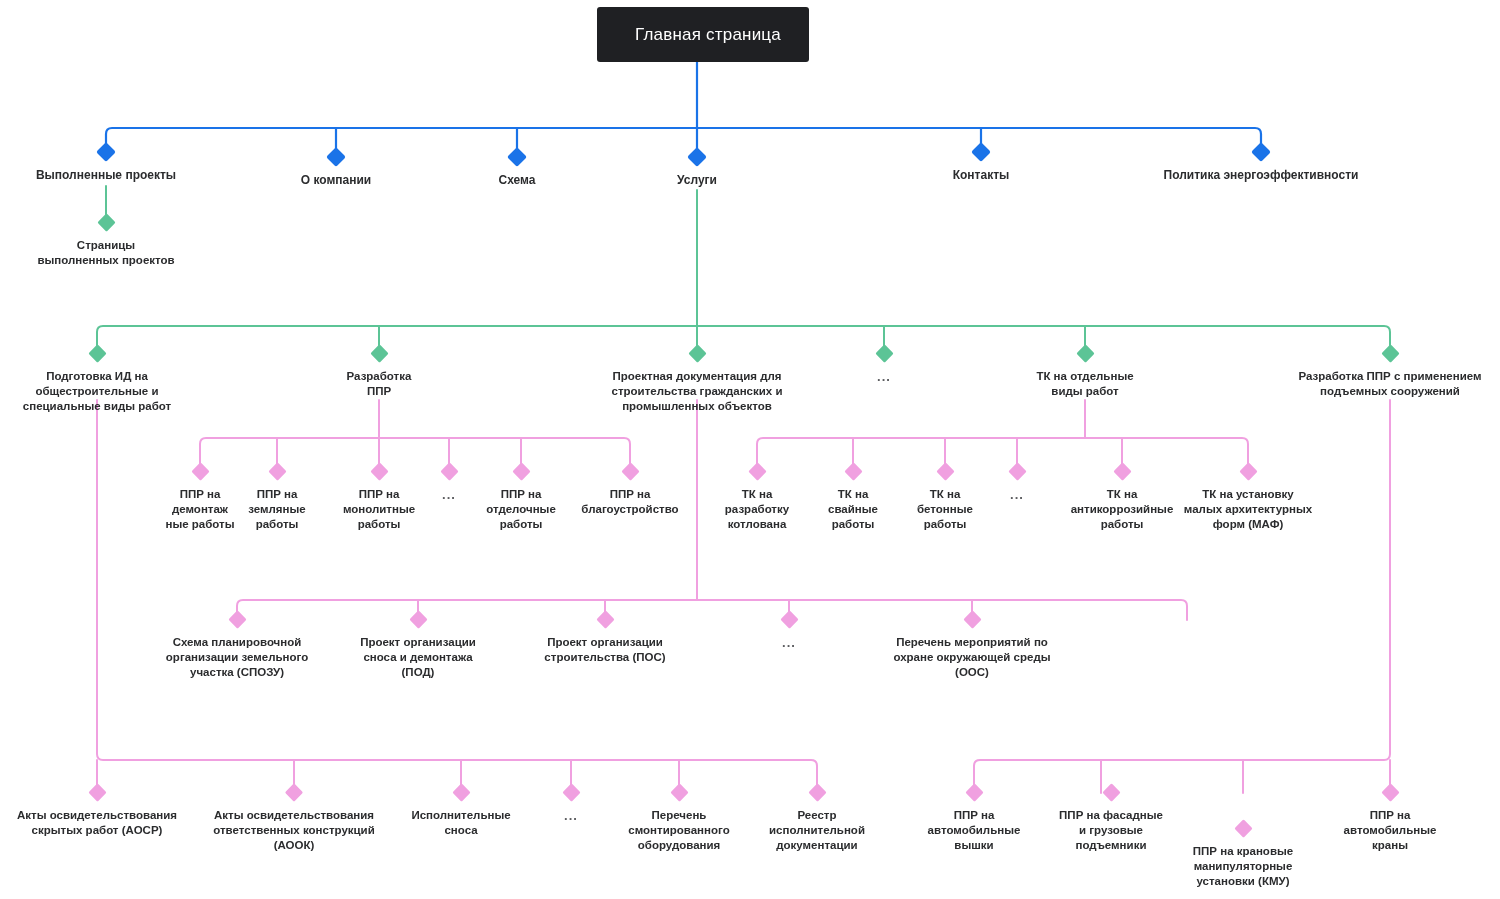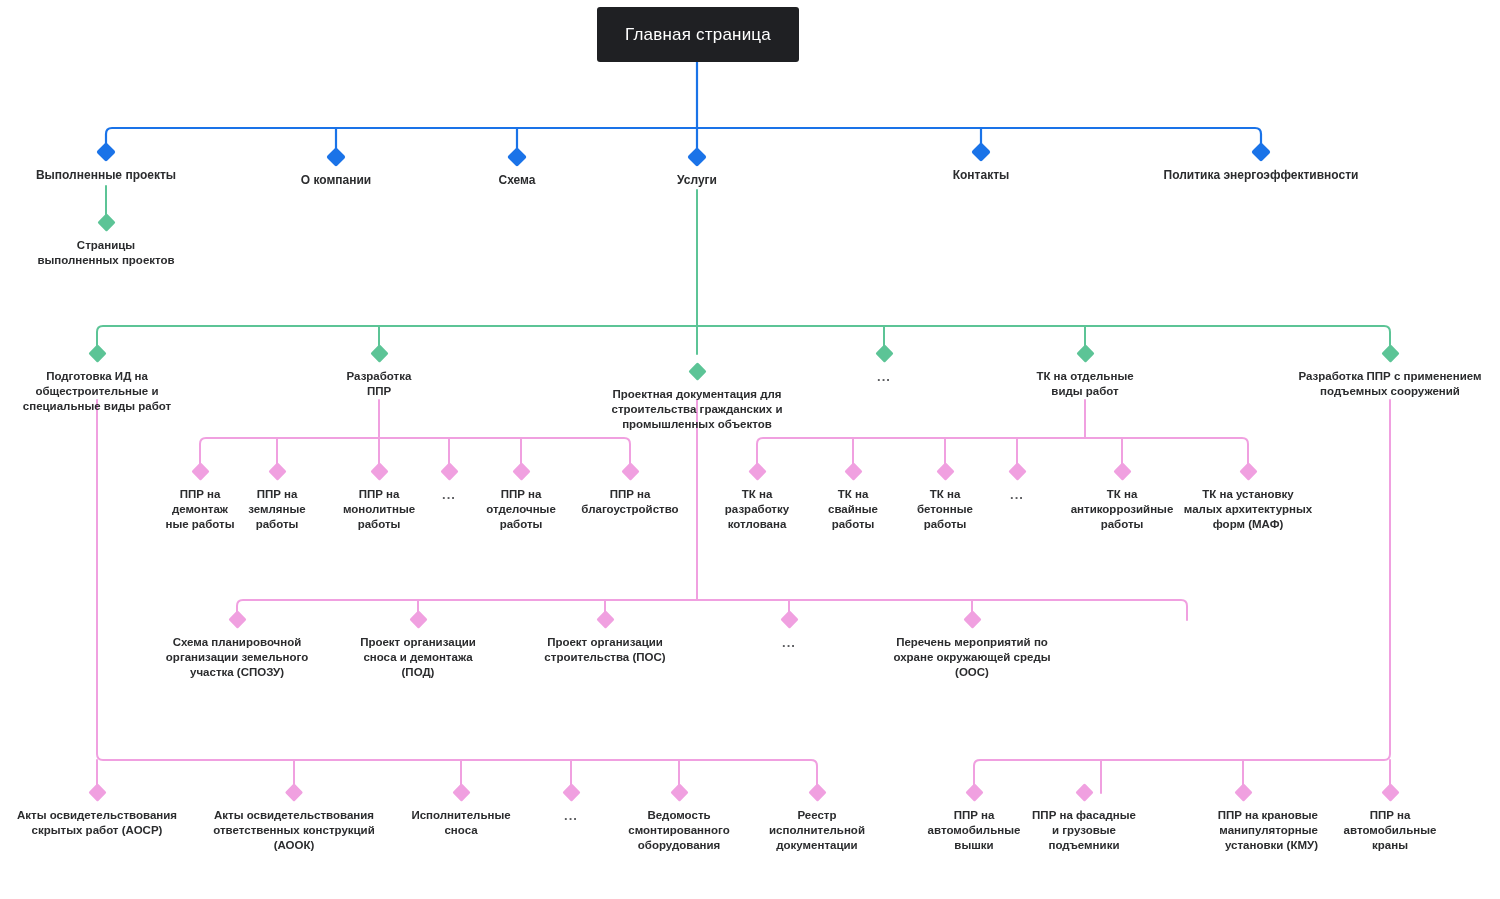--- a/index.html
+++ b/index.html
@@ -17,20 +17,21 @@
   
   .root-node{
     position:absolute;
     background:#1f2023;
     color:#ffffff;
     border-radius:3px;
     display:flex;align-items:center;justify-content:center;
     font-size:17px;
     letter-spacing:.2px;
     white-space:nowrap;
+    padding-left:10px;
   }
 
   
   .node{position:absolute;transform:translateX(-50%);text-align:center;}
   .dia{
     width:13px;height:13px;
     margin:0 auto;
     transform:rotate(45deg);
     border-radius:1.5px;
   }
@@ -149,21 +150,21 @@
     <div class="dia lvl2"></div>
     <div class="cap">Подготовка ИД на
 общестроительные и
 специальные виды работ</div>
   </div>
   <div class="node" style="left:379px;top:347px;width:150px;">
     <div class="dia lvl2"></div>
     <div class="cap">Разработка
 ППР</div>
   </div>
-  <div class="node" style="left:697px;top:365px;width:230px;">
+  <div class="node" style="left:697px;top:347px;width:230px;">
     <div class="dia lvl2"></div>
     <div class="cap">Проектная документация для
 строительства гражданских и
 промышленных объектов</div>
   </div>
   <div class="node" style="left:884px;top:347px;width:80px;">
     <div class="dia lvl2"></div>
     <div class="cap dots">...</div>
   </div>
   <div class="node" style="left:1085px;top:347px;width:170px;">
@@ -289,44 +290,44 @@
     <div class="dia lvl3"></div>
     <div class="cap">Исполнительные
 сноса</div>
   </div>
   <div class="node" style="left:571px;top:786px;width:50px;">
     <div class="dia lvl3"></div>
     <div class="cap dots">...</div>
   </div>
   <div class="node" style="left:679px;top:786px;width:140px;">
     <div class="dia lvl3"></div>
-    <div class="cap">Ведомость
+    <div class="cap">Перечень
 смонтированного
 оборудования</div>
   </div>
   <div class="node" style="left:817px;top:786px;width:130px;">
     <div class="dia lvl3"></div>
     <div class="cap">Реестр
 исполнительной
 документации</div>
   </div>
 
   <div class="node" style="left:974px;top:786px;width:130px;">
     <div class="dia lvl3"></div>
     <div class="cap">ППР на
 автомобильные
 вышки</div>
   </div>
-  <div class="node" style="left:1084px;top:786px;width:140px;">
+  <div class="node" style="left:1111px;top:786px;width:140px;">
     <div class="dia lvl3"></div>
     <div class="cap">ППР на фасадные
 и грузовые
 подъемники</div>
   </div>
-  <div class="node" style="left:1243px;top:786px;width:150px;text-align:right;">
+  <div class="node" style="left:1243px;top:822px;width:150px;">
     <div class="dia lvl3"></div>
     <div class="cap">ППР на крановые
 манипуляторные
 установки (КМУ)</div>
   </div>
   <div class="node" style="left:1390px;top:786px;width:130px;">
     <div class="dia lvl3"></div>
     <div class="cap">ППР на
 автомобильные
 краны</div>

